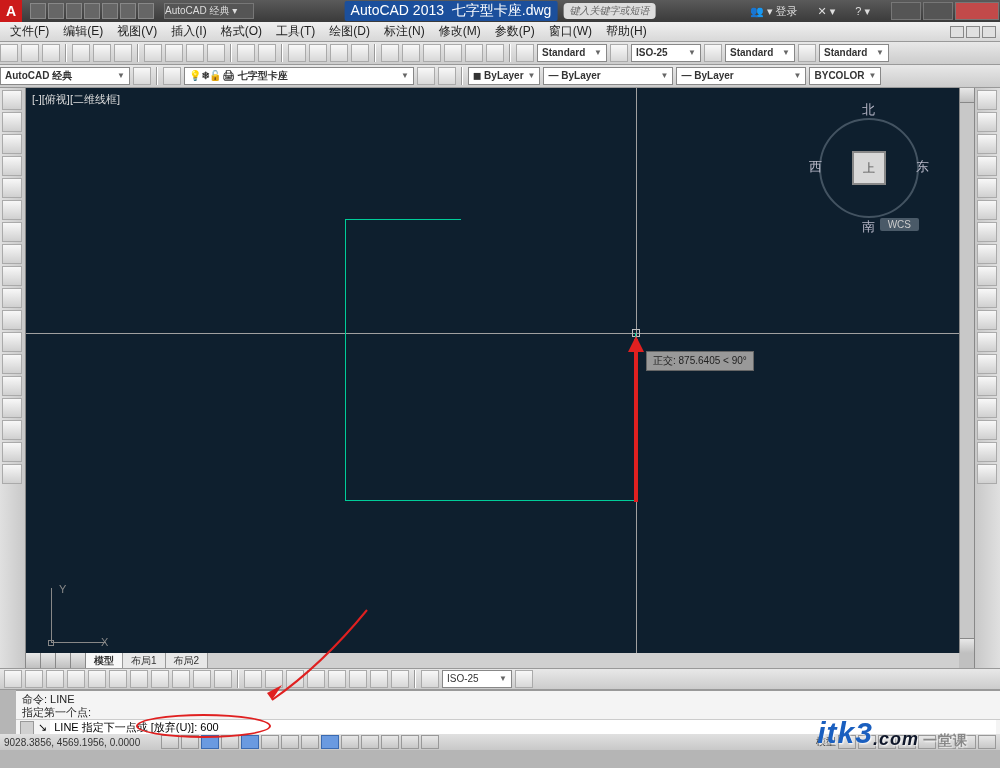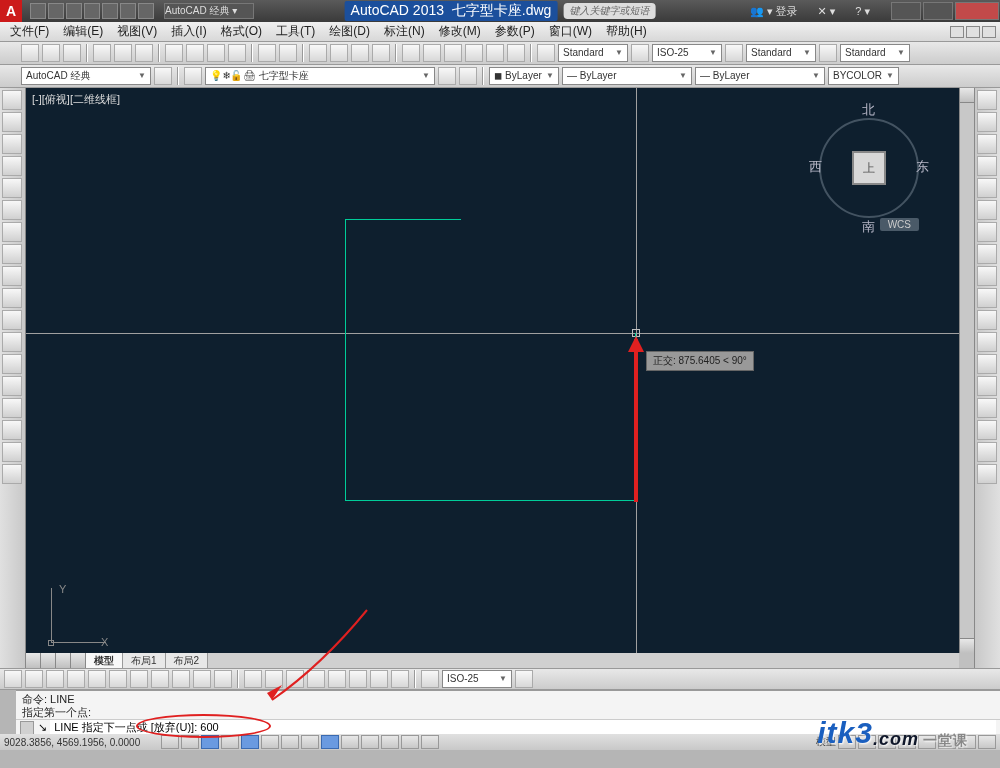--- a/index.html
+++ b/index.html
@@ -16,21 +16,21 @@
 .titlebar .right { position:absolute; right:0; display:flex; align-items:center; height:22px;}
 .titlebar .right .user { font-size:11px; color:#ddd; margin-right:20px;}
 .titlebar .right .btn { width:30px; height:18px; margin:0 1px; background:#555; border:1px solid #777;}
 .titlebar .right .btn.close { background:#c24a4a; width:44px;}
 
 .menubar { height: 20px; background: linear-gradient(#f0f0f0,#d8d8d8); display: flex; align-items: center; font-size: 12px; color: #222; padding: 0 4px; gap: 2px; border-bottom:1px solid #999; position:relative;}
 .menubar span { padding: 2px 6px; cursor: default; }
 .menubar .mdi-btns { position:absolute; right:4px; display:flex; gap:2px;}
 .menubar .mdi-btns div { width:14px; height:12px; border:1px solid #888; background:#e0e0e0;}
 
-.toolbar-row { height: 23px; background: linear-gradient(#e8e8e8,#cccccc); display: flex; align-items: center; padding: 0 21px; gap: 3px; border-bottom:1px solid #999; font-size:11px;}
+.toolbar-row { height: 23px; background: linear-gradient(#e8e8e8,#cccccc); display: flex; align-items: center; padding: 0 0; gap: 3px; border-bottom:1px solid #999; font-size:11px;font-weight:bold;}
 .tb-btn { width:18px; height:18px; border:1px solid #aaa; background:linear-gradient(#f8f8f8,#d8d8d8);}
 .tb-sep { width:2px; height:18px; border-left:1px solid #999; border-right:1px solid #fff; margin:0 2px;}
 .tb-combo { height:18px; background:#fff; border:1px solid #888; padding:0 4px; line-height:16px; font-size:10px; color:#333; display:flex; align-items:center; gap:4px; min-width:70px; justify-content:space-between;}
 .tb-combo .arrow { font-size:8px; color:#666;}
 .tb-combo.wide { min-width:130px;}
 
 .main-area { position:absolute; top:88px; bottom:100px; left:0; right:0; display:flex;}
 .left-palette { width:26px; background:linear-gradient(90deg,#e0e0e0,#c8c8c8); border-right:1px solid #888; display:flex; flex-direction:column; padding:2px; gap:2px;}
 .left-palette .pbtn { width:20px; height:20px; border:1px solid #aaa; background:linear-gradient(#f8f8f8,#d0d0d0);}
 .right-palette { width:26px; background:linear-gradient(90deg,#c8c8c8,#e0e0e0); border-left:1px solid #888; display:flex; flex-direction:column; padding:2px; gap:2px;}

